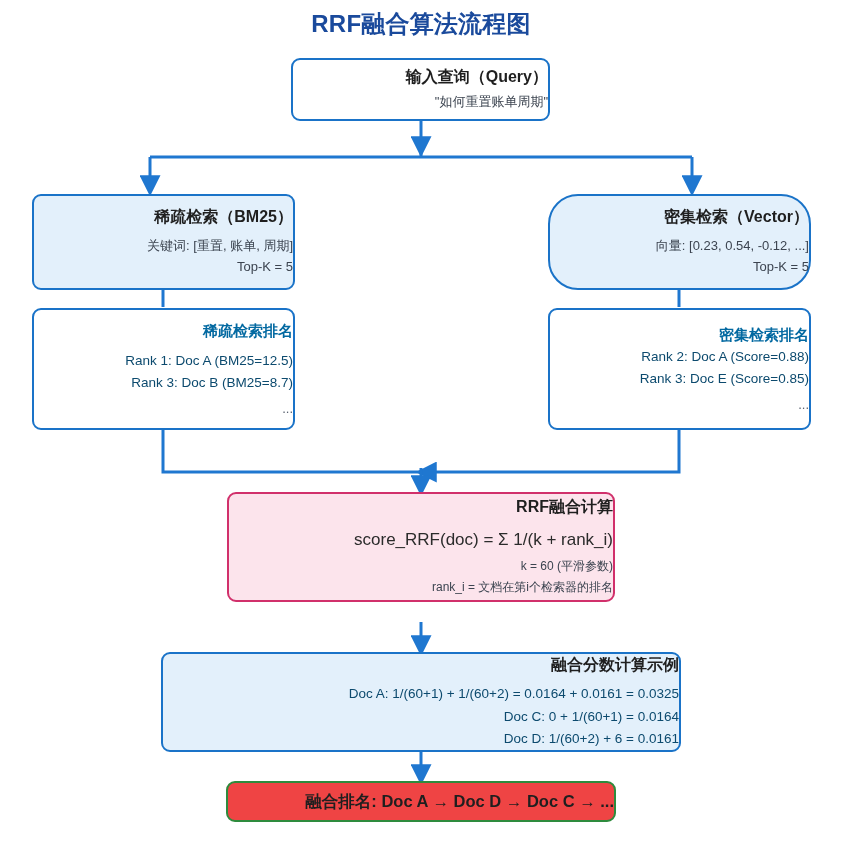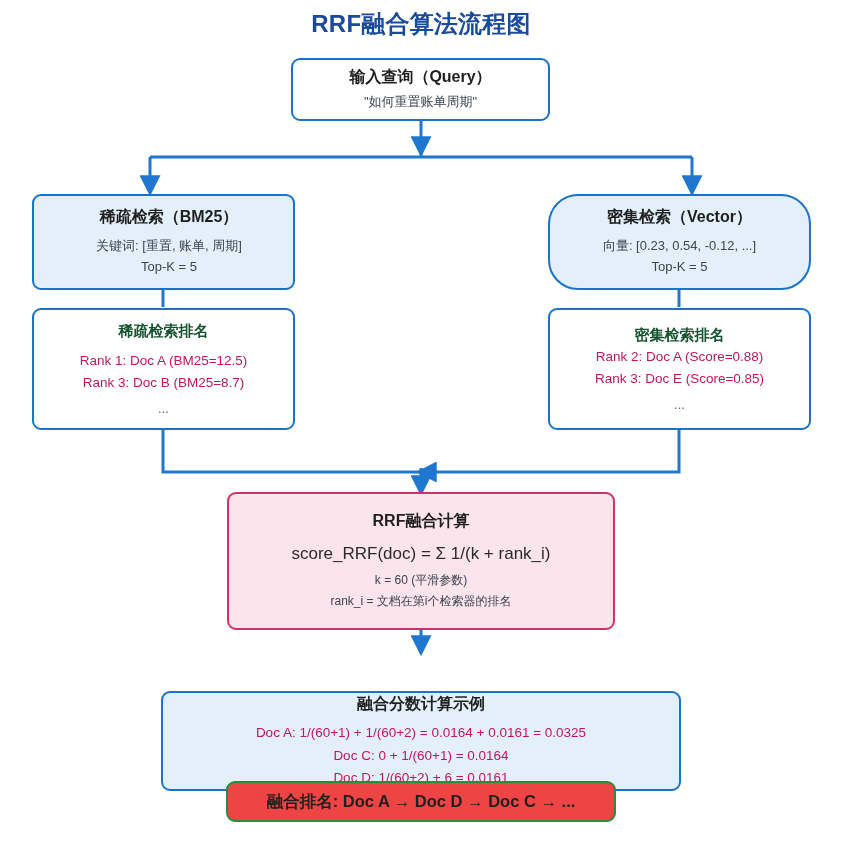--- a/index.html
+++ b/index.html
@@ -30,21 +30,21 @@
     z-index: 1;
     pointer-events: none;
   }
 
   .node {
     position: absolute;
     box-sizing: border-box;
     z-index: 2;
     display: flex;
     flex-direction: column;
-    align-items: center;
+    align-items: flex-end;
     justify-content: center;
     text-align: center;
     border-radius: 9px;
     border-style: solid;
   }
 
   .title {
     position: absolute;
     left: 0;
     top: 8px;
@@ -75,37 +75,37 @@
   }
   .n-green {
     background: #ef4444;
     border-color: #2e8b3d;
     border-width: 2.5px;
   }
 
   .hd {
     font-weight: bold;
     font-size: 15px;
-    color: #14532d;
+    color: #0369a1;
     line-height: 1.35;
   }
   .hd-lg {
     font-weight: bold;
     font-size: 16px;
     color: #1f1f1f;
     line-height: 1.35;
   }
   .sub {
     font-size: 13px;
     color: #3c4450;
     line-height: 1.6;
   }
   .sub-ln {
     font-size: 13.5px;
-    color: #be185d;
+    color: #0c4a6e;
     line-height: 1.65;
   }
   .formula {
     font-size: 17px;
     color: #2b2b2b;
     line-height: 1.5;
     margin-top: 9px;
     margin-bottom: 4px;
   }
   .small-note {
@@ -204,28 +204,28 @@
     <div class="dots">...</div>
   </div>
 
   <div class="node n-white" style="left:548px; top:308px; width:263px; height:122px;">
     <div class="hd">密集检索排名</div>
     <div class="sub-ln">Rank 2: Doc A (Score=0.88)</div>
     <div class="sub-ln">Rank 3: Doc E (Score=0.85)</div>
     <div class="dots">...</div>
   </div>
 
-  <div class="node n-pink" style="left:227px; top:492px; width:388px; height:138px;">
+  <div class="node n-pink" style="left:227px; top:492px; width:388px; height:110px;">
     <div class="hd-lg">RRF融合计算</div>
     <div class="formula">score_RRF(doc) = Σ 1/(k + rank_i)</div>
     <div class="small-note">k = 60 (平滑参数)</div>
     <div class="small-note">rank_i = 文档在第i个检索器的排名</div>
   </div>
 
-  <div class="node n-blue-fill" style="left:161px; top:691px; width:520px; height:100px;">
+  <div class="node n-blue-fill" style="left:161px; top:652px; width:520px; height:100px;">
     <div class="hd-lg">融合分数计算示例</div>
     <div class="sub-ln gap-sm">Doc A: 1/(60+1) + 1/(60+2) = 0.0164 + 0.0161 = 0.0325</div>
     <div class="sub-ln">Doc C: 0 + 1/(60+1) = 0.0164</div>
     <div class="sub-ln">Doc D: 1/(60+2) + 6 = 0.0161</div>
   </div>
 
   <div class="node n-green" style="left:226px; top:781px; width:390px; height:41px;">
     <div class="final-label">融合排名: Doc A → Doc D → Doc C → ...</div>
   </div>
 

